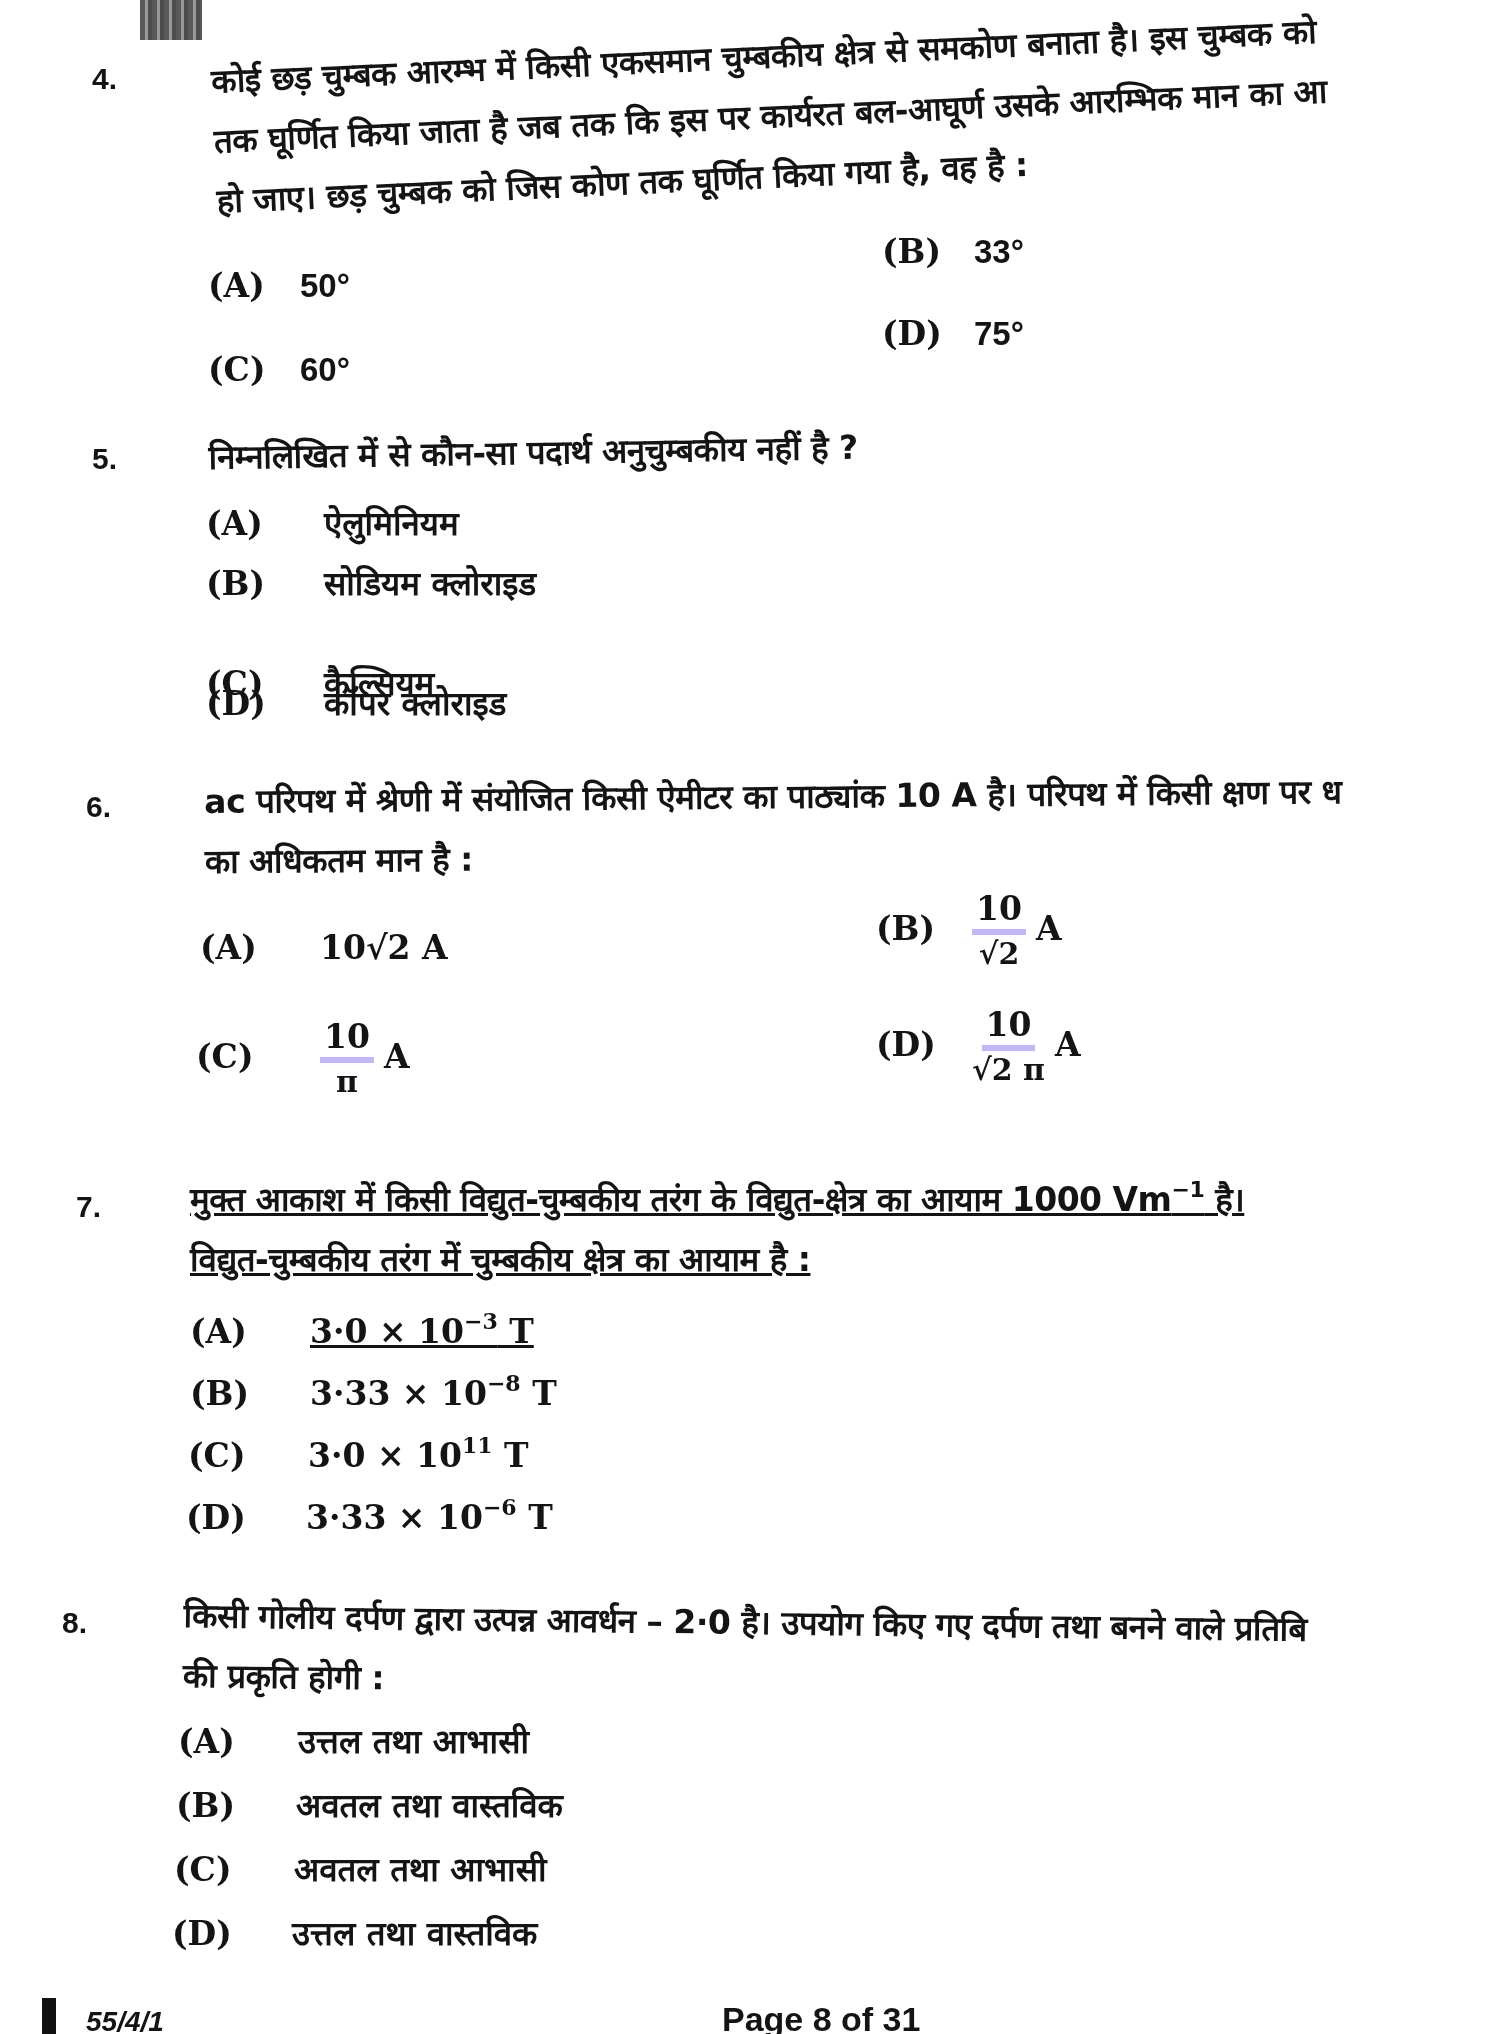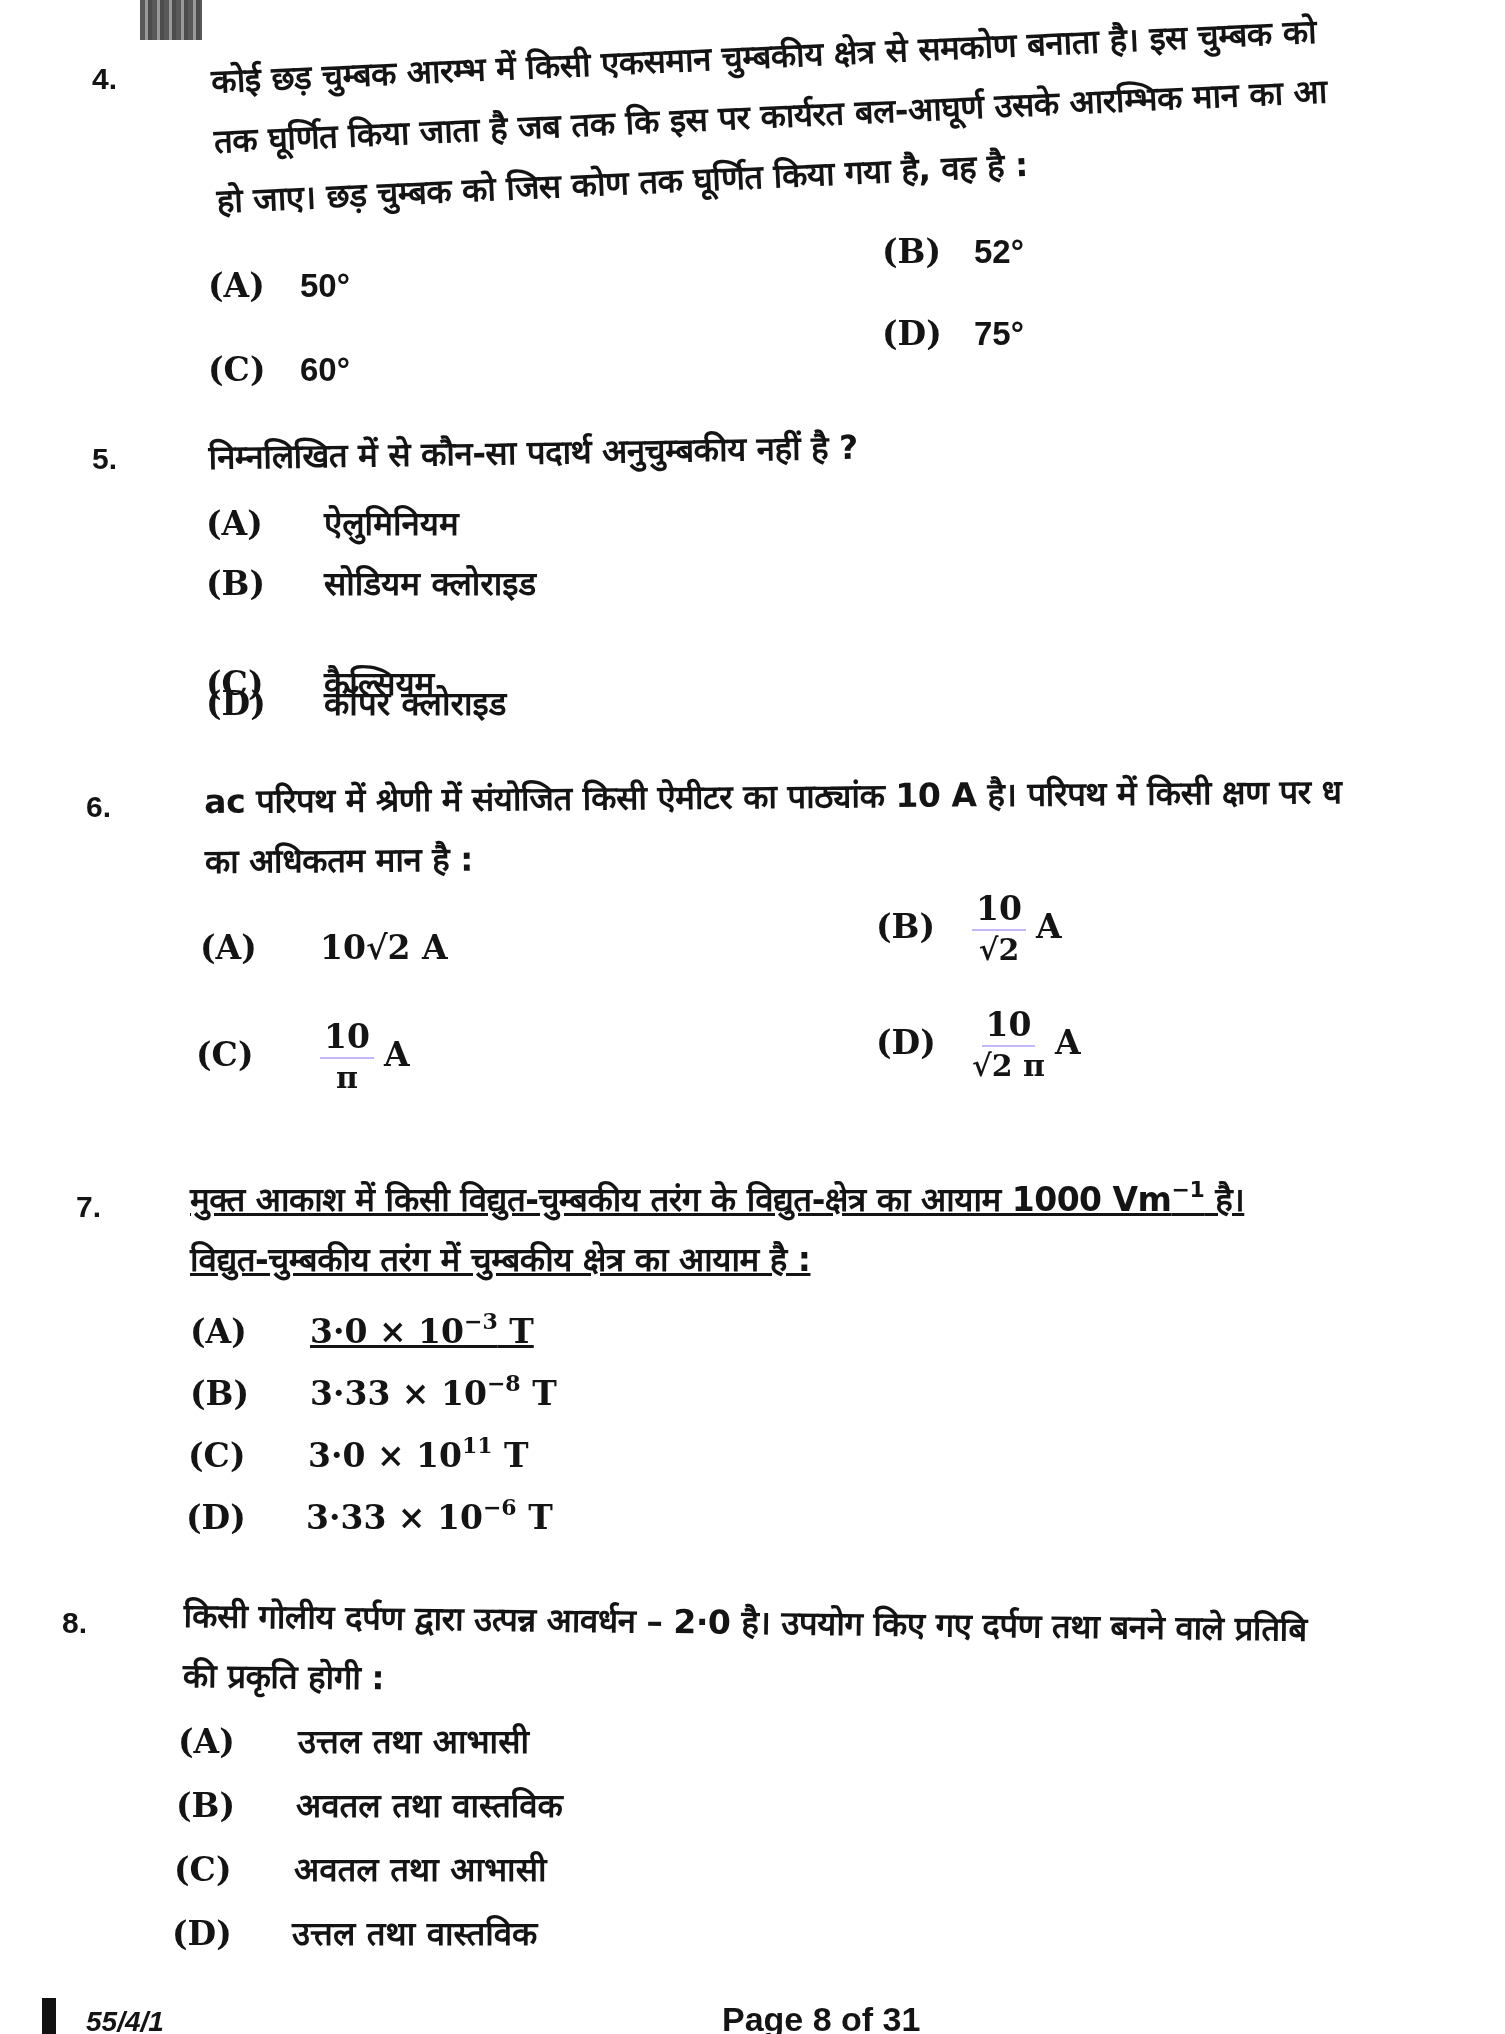--- a/index.html
+++ b/index.html
@@ -25,21 +25,21 @@
       position: absolute; font-family: "DejaVu Sans", sans-serif; font-weight: bold;
       font-size: 33px; line-height: 60px; white-space: nowrap; letter-spacing: -0.5px;
     }
     .qtext .line { display: block; }
     .opt { position: absolute; white-space: nowrap; font-size: 33px; }
     .opt .lbl { display: inline-block; width: 92px; font-family: "DejaVu Serif", serif; font-weight: bold; }
     .opt .val { font-weight: bold; }
     .opt .val.hi { font-family: "DejaVu Sans", sans-serif; }
     .opt .val.sans { font-family: "Liberation Sans", sans-serif; font-weight: bold; }
     .frac { display: inline-flex; flex-direction: column; align-items: center; vertical-align: middle; margin-right: 10px; font-weight: bold; }
-    .frac .num { border-bottom: 2px solid #c4b5fd; padding: 0 4px 2px; line-height: 1.05; }
+    .frac .num { border-bottom: 6px solid #c4b5fd; padding: 0 4px 2px; line-height: 1.05; }
     .frac .den { line-height: 1.1; padding-top: 2px; font-size: 30px; }
     sup { font-size: 22px; vertical-align: 14px; line-height: 0; }
     .footer-bar { position: absolute; left: 42px; top: 1998px; width: 14px; height: 36px; background: #111; }
     .footer-code { position: absolute; left: 86px; top: 2006px; font-family: "Liberation Sans", sans-serif; font-weight: bold; font-size: 28px; font-style: italic; }
     .footer-page { position: absolute; left: 722px; top: 2000px; font-family: "Liberation Sans", sans-serif; font-weight: bold; font-size: 34px; }
     .rot-top { transform-origin: 0 0; }
   </style>
 </head>
 <body>
 
@@ -50,21 +50,21 @@
     <div class="qnum" style="left:92px; top:62px;">4.</div>
     <div class="qtext rot-top" style="left:210px; top:52px; transform: rotate(-2.6deg);">
       <span class="line">कोई छड़ चुम्बक आरम्भ में किसी एकसमान चुम्बकीय क्षेत्र से समकोण बनाता है। इस चुम्बक को</span>
       <span class="line">तक घूर्णित किया जाता है जब तक कि इस पर कार्यरत बल-आघूर्ण उसके आरम्भिक मान का आ</span>
       <span class="line">हो जाए। छड़ चुम्बक को जिस कोण तक घूर्णित किया गया है, वह है :</span>
     </div>
     <div class="opt" style="left:208px; top:266px;">
       <span class="lbl">(A)</span><span class="val sans">50°</span>
     </div>
     <div class="opt" style="left:882px; top:232px;">
-      <span class="lbl" style="width:92px;">(B)</span><span class="val sans">52°</span>
+      <span class="lbl" style="width:92px;">(B)</span><span class="val sans">33°</span>
     </div>
     <div class="opt" style="left:208px; top:350px;">
       <span class="lbl">(C)</span><span class="val sans">60°</span>
     </div>
     <div class="opt" style="left:882px; top:314px;">
       <span class="lbl" style="width:92px;">(D)</span><span class="val sans">75°</span>
     </div>
   </div>
 
   <div class="q">

